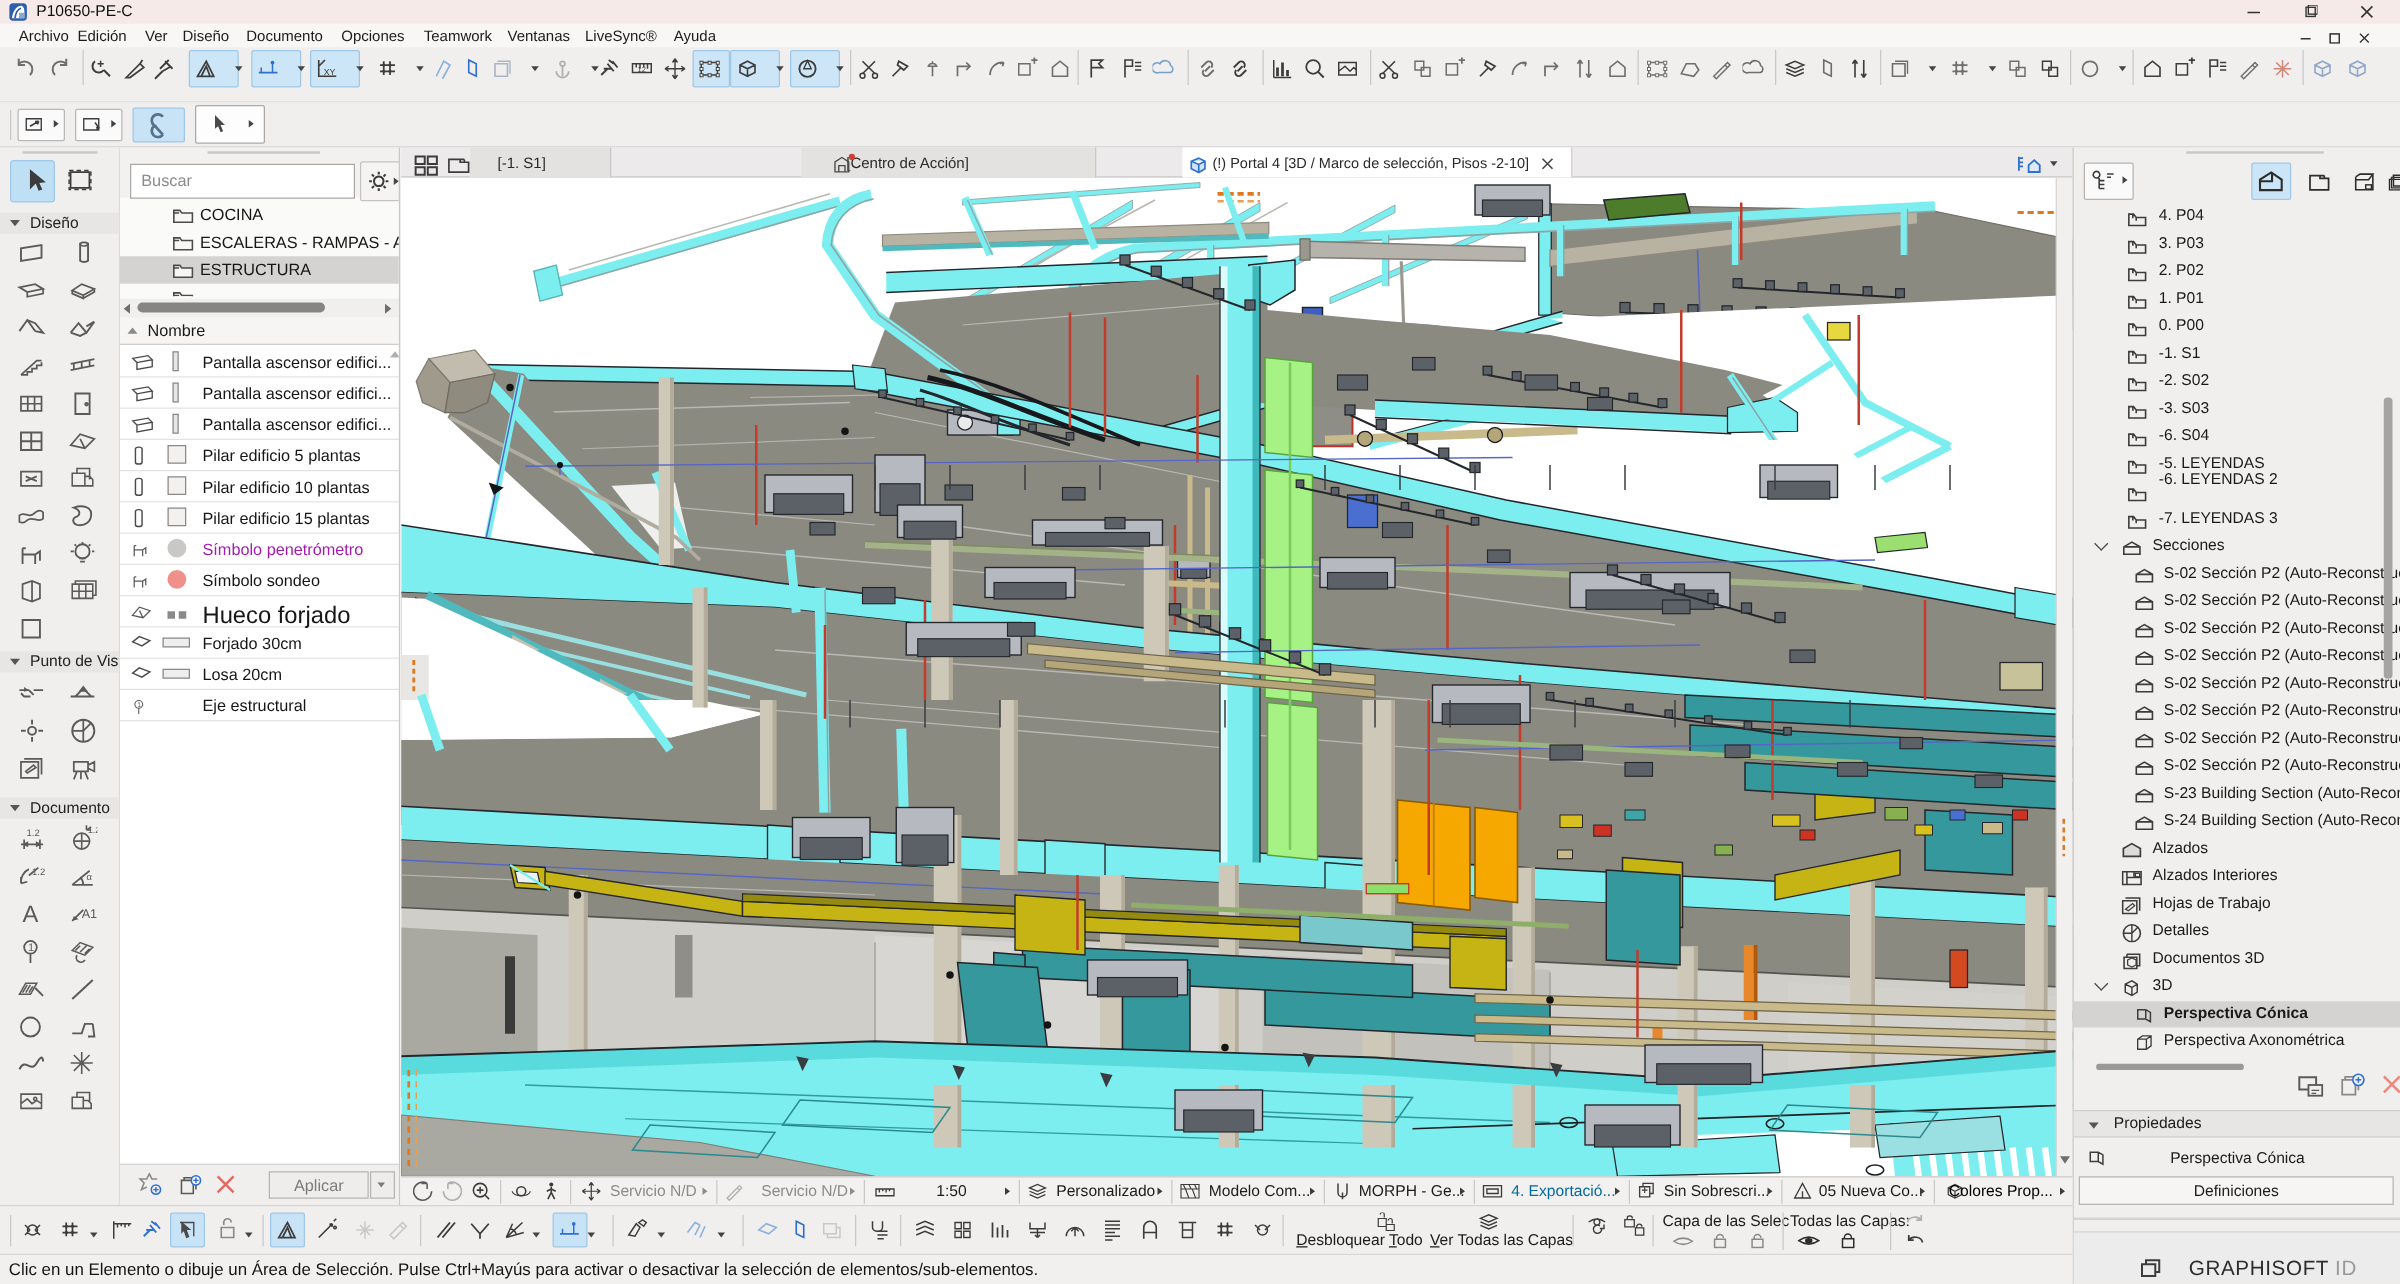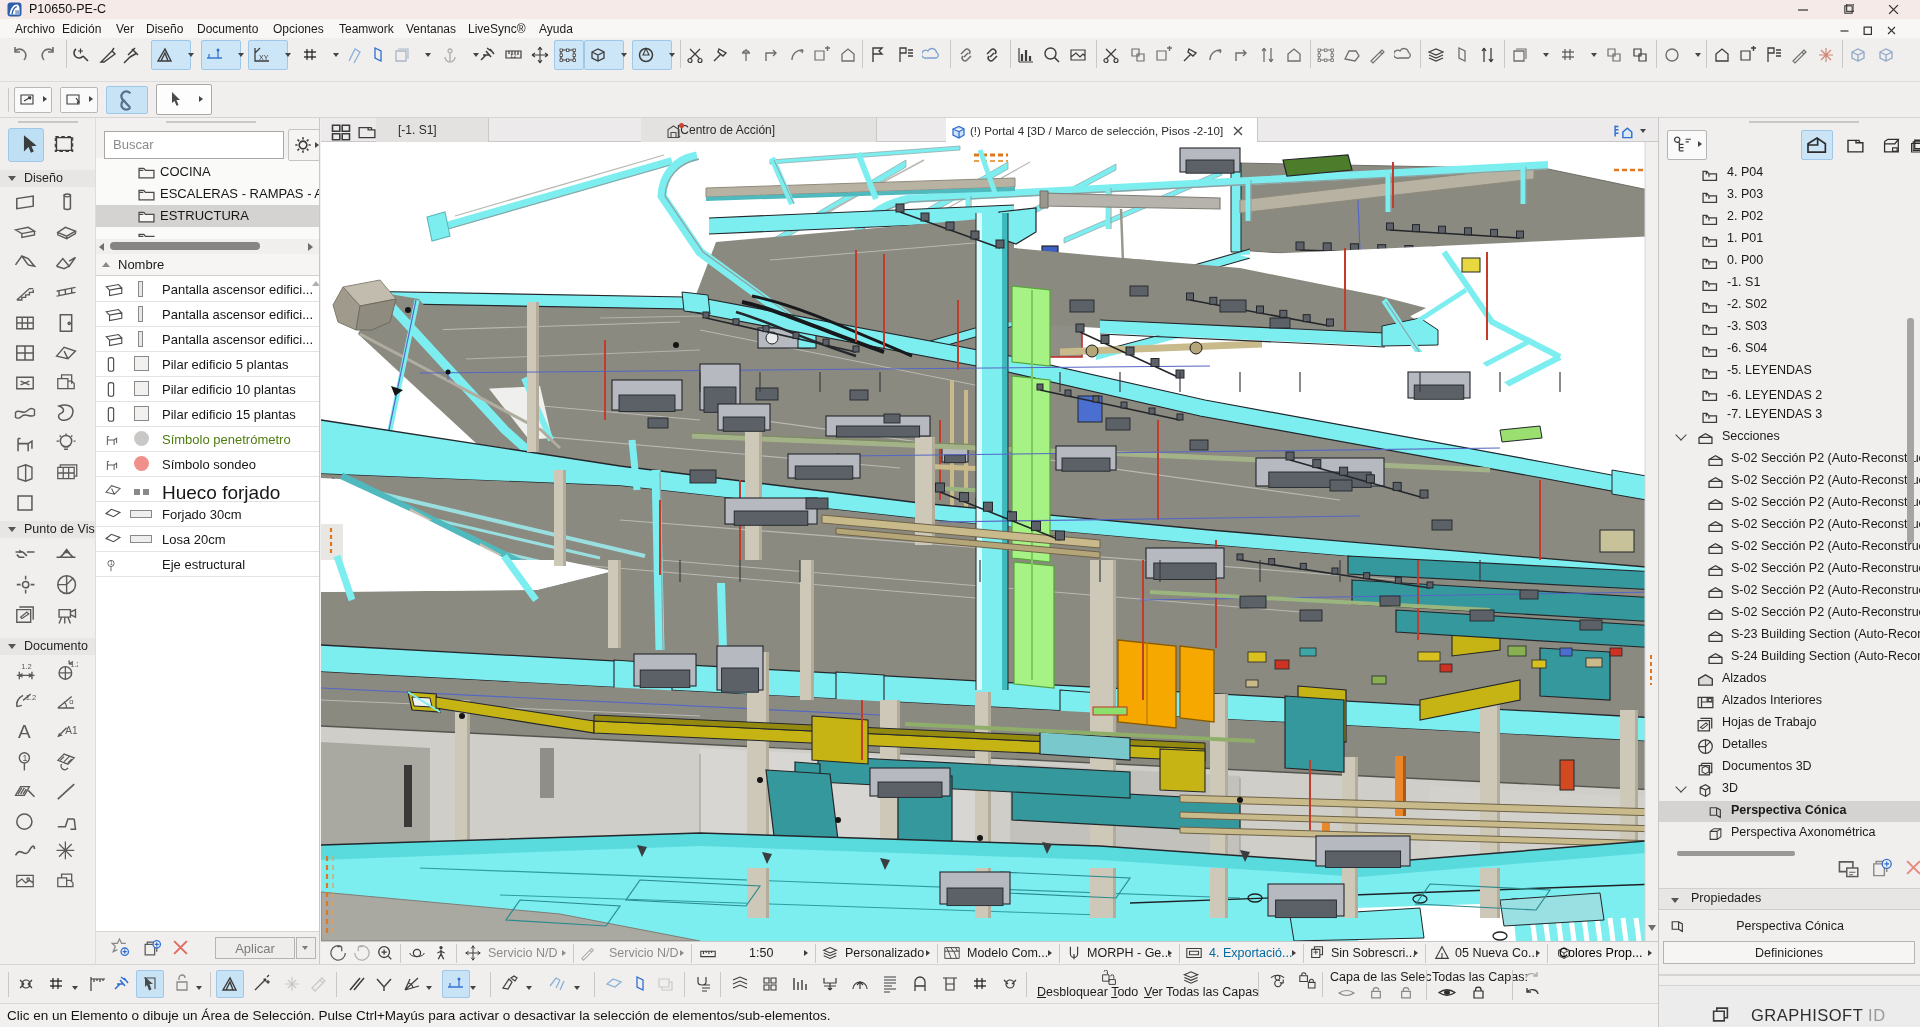--- a/index.html
+++ b/index.html
@@ -587,21 +587,21 @@
     <svg class="abs" style="left:8px;top:288px" width="14" height="18" viewBox="0 0 13 17">
       <path d="M4 3 a2.5 1.4 0 0 1 5 0 V13 a2.5 1.4 0 0 1 -5 0 Z" stroke="#4c4b4a" stroke-width="1.10" fill="none"></path>
     </svg>
     <div class="abs" style="left:38px;top:288px;width:15px;height:15px;background:#f2f1f0;border:1px solid #8a8988"></div>
     <div class="abs" style="left:66px;top:289px;font-size:13px;color:#161616;white-space:nowrap">Pilar edificio 15 plantas</div>
     <div class="listrow" style="top:309px;height:25px"></div>
     <svg class="abs" style="left:8px;top:313px" width="16" height="17" viewBox="0 0 19 19">
       <path d="M4 16 V6 M4 10 h8 v6 M4 6 h2 M12 10 l3 -2 v6" stroke="#5b5a59" stroke-width="1.20" fill="none"></path>
     </svg>
     <div class="abs" style="left:38px;top:313px;width:15px;height:15px;border-radius:50%;background:#c9c8c7"></div>
-    <div class="abs" style="left:66px;top:314px;font-size:13px;color:#4d7c0f;white-space:nowrap">Símbolo penetrómetro</div>
+    <div class="abs" style="left:66px;top:314px;font-size:13px;color:#a21caf;white-space:nowrap">Símbolo penetrómetro</div>
     <div class="listrow" style="top:334px;height:25px"></div>
     <svg class="abs" style="left:8px;top:338px" width="16" height="17" viewBox="0 0 19 19">
       <path d="M4 16 V6 M4 10 h8 v6 M4 6 h2 M12 10 l3 -2 v6" stroke="#5b5a59" stroke-width="1.20" fill="none"></path>
     </svg>
     <div class="abs" style="left:38px;top:338px;width:15px;height:15px;border-radius:50%;background:#f0908a"></div>
     <div class="abs" style="left:66px;top:339px;font-size:13px;color:#161616;white-space:nowrap">Símbolo sondeo</div>
     <div class="listrow" style="top:359px;height:25px"></div>
     <svg class="abs" style="left:8px;top:363px" width="18" height="16" viewBox="0 0 19 17">
       <path d="M2 12 L8 5 L17 8 L11 14 Z M8 8 L11 14" stroke="#5b5a59" stroke-width="1.10" fill="none"></path>
     </svg>
@@ -1267,21 +1267,21 @@
       <path d="M1.5 4 V12.5 H14 V6.5 H7 L5 4 Z M4.5 4 V7 M7 6.5 V9" stroke="#3c3c3c" stroke-width="1.20" fill="none"></path>
     </svg>
     <div class="navrow" style="left:68px;top:223px">-6. S04</div>
     <svg class="abs" style="left:42px;top:247px" width="17" height="15" viewBox="0 0 15 14">
       <path d="M1.5 4 V12.5 H14 V6.5 H7 L5 4 Z M4.5 4 V7 M7 6.5 V9" stroke="#3c3c3c" stroke-width="1.20" fill="none"></path>
     </svg>
     <div class="navrow" style="left:68px;top:245px">-5. LEYENDAS</div>
     <svg class="abs" style="left:42px;top:269px" width="17" height="15" viewBox="0 0 15 14">
       <path d="M1.5 4 V12.5 H14 V6.5 H7 L5 4 Z M4.5 4 V7 M7 6.5 V9" stroke="#3c3c3c" stroke-width="1.20" fill="none"></path>
     </svg>
-    <div class="navrow" style="left:68px;top:270px">-6. LEYENDAS 2</div>
+    <div class="navrow" style="left:68px;top:258px">-6. LEYENDAS 2</div>
     <svg class="abs" style="left:42px;top:291px" width="17" height="15" viewBox="0 0 15 14">
       <path d="M1.5 4 V12.5 H14 V6.5 H7 L5 4 Z M4.5 4 V7 M7 6.5 V9" stroke="#3c3c3c" stroke-width="1.20" fill="none"></path>
     </svg>
     <div class="navrow" style="left:68px;top:289px">-7. LEYENDAS 3</div>
     <div class="abs" style="left:18px;top:313px;width:8px;height:8px;border-right:1.6px solid #444;border-bottom:1.6px solid #444;transform:rotate(45deg)"></div>
     <svg class="abs" style="left:38px;top:313px" width="17" height="14" viewBox="0 0 15 13">
       <path d="M1.5 6 L7.5 2.5 L13.5 6 V11.5 H1.5 Z M1.5 6 H13.5" stroke="#3c3c3c" stroke-width="1.20" fill="none"></path>
     </svg>
     <div class="navrow" style="left:63px;top:311px">Secciones</div>
     <svg class="abs" style="left:48px;top:335px" width="17" height="14" viewBox="0 0 15 13">

